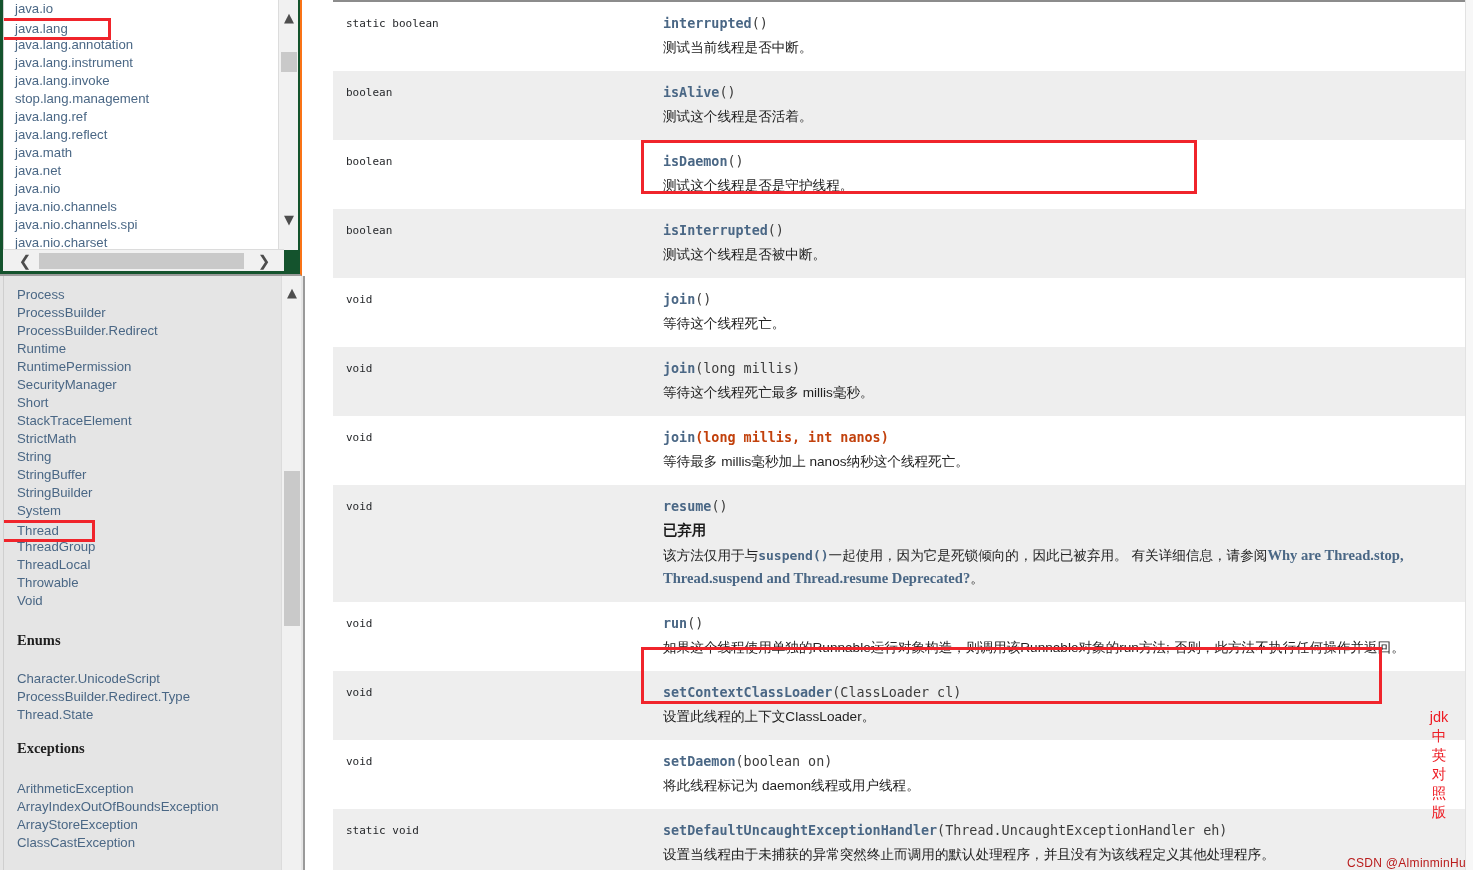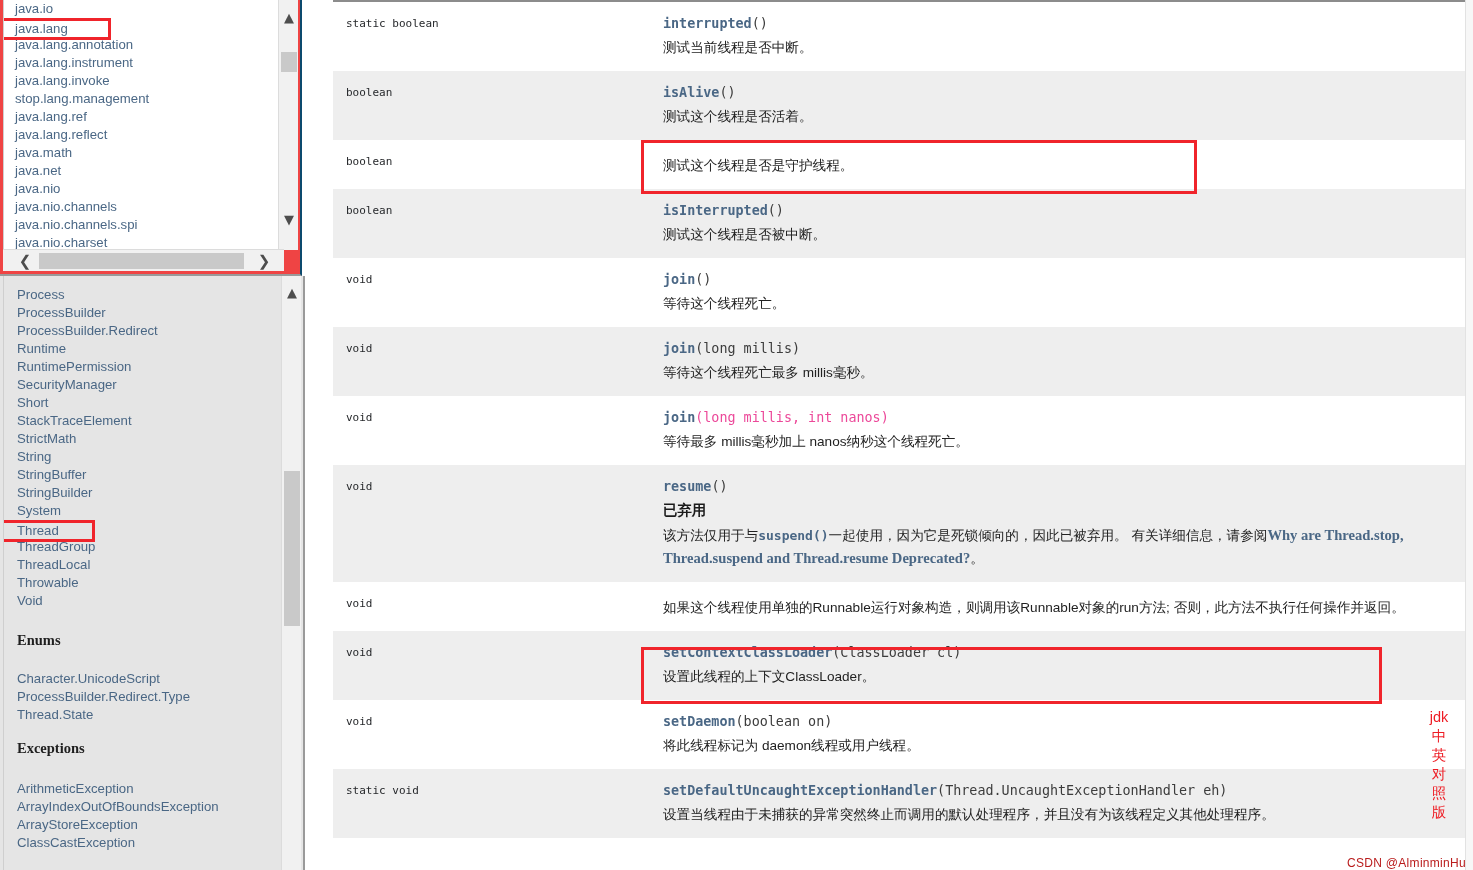--- a/index.html
+++ b/index.html
@@ -22,22 +22,22 @@
     left: 0; top: 0;
     width: 307px; height: 870px;
     background: #ffffff;
   }
 
   
   #pkg-panel {
     position: absolute;
     left: 0; top: 0;
     width: 302px; height: 276px;
-    background: #ef4444;
-    border-right: 2px solid #0c4a6e;
+    background: #14532d;
+    border-right: 2px solid #f97316;
     border-bottom: 2px solid #9a9a9a;
   }
   #pkg-list {
     position: absolute;
     left: 3px; top: 0px;
     width: 280px; height: 250px;
     overflow: hidden;
     background: #fff;
     border-left: 1px solid #cfcfcf;
   }
@@ -405,20 +405,21 @@
         <div class="row alt">
           <div class="col-type">boolean</div>
           <div class="col-desc">
             <div class="sig"><span>isAlive</span><span style="color: rgb(60, 60, 60); font-weight: normal;">()</span></div>
             <div class="desc">测试这个线程是否活着。</div>
           </div>
         </div>
         <div class="row">
           <div class="col-type">boolean</div>
           <div class="col-desc">
+            <div class="sig"><span>isDaemon</span><span style="color: rgb(60, 60, 60); font-weight: normal;">()</span></div>
             <div class="desc">测试这个线程是否是守护线程。</div>
           </div>
         </div>
         <div class="row alt">
           <div class="col-type">boolean</div>
           <div class="col-desc">
             <div class="sig"><span>isInterrupted</span><span style="color: rgb(60, 60, 60); font-weight: normal;">()</span></div>
             <div class="desc">测试这个线程是否被中断。</div>
           </div>
         </div>
@@ -432,35 +433,36 @@
         <div class="row alt">
           <div class="col-type">void</div>
           <div class="col-desc">
             <div class="sig"><span>join</span><span style="color: rgb(60, 60, 60); font-weight: normal;">(long millis)</span></div>
             <div class="desc">等待这个线程死亡最多 millis毫秒。</div>
           </div>
         </div>
         <div class="row">
           <div class="col-type">void</div>
           <div class="col-desc">
-            <div class="sig"><span>join</span><span style="color: #ec4899; font-weight: normal;">(long millis, int nanos)</span></div>
+            <div class="sig"><span>join</span><span style="color: #c2410c; font-weight: bold;">(long millis, int nanos)</span></div>
             <div class="desc">等待最多 millis毫秒加上 nanos纳秒这个线程死亡。</div>
           </div>
         </div>
         <div class="row alt">
           <div class="col-type">void</div>
           <div class="col-desc">
             <div class="sig"><span>resume</span><span style="color: rgb(60, 60, 60); font-weight: normal;">()</span></div>
             <div class="dep-title">已弃用</div>
             <div class="desc"><span>该方法仅用于与</span><span class="mono-link">suspend()</span><span>一起使用，因为它是死锁倾向的，因此已被弃用。 有关详细信息，请参阅</span><span class="link-bold">Why are Thread.stop, Thread.suspend and Thread.resume Deprecated?</span><span>。</span></div>
           </div>
         </div>
         <div class="row">
           <div class="col-type">void</div>
           <div class="col-desc">
+            <div class="sig"><span>run</span><span style="color: rgb(60, 60, 60); font-weight: normal;">()</span></div>
             <div class="desc">如果这个线程使用单独的Runnable运行对象构造，则调用该Runnable对象的run方法; 否则，此方法不执行任何操作并返回。</div>
           </div>
         </div>
         <div class="row alt">
           <div class="col-type">void</div>
           <div class="col-desc">
             <div class="sig"><span>setContextClassLoader</span><span style="color: rgb(60, 60, 60); font-weight: normal;">(ClassLoader cl)</span></div>
             <div class="desc">设置此线程的上下文ClassLoader。</div>
           </div>
         </div>

